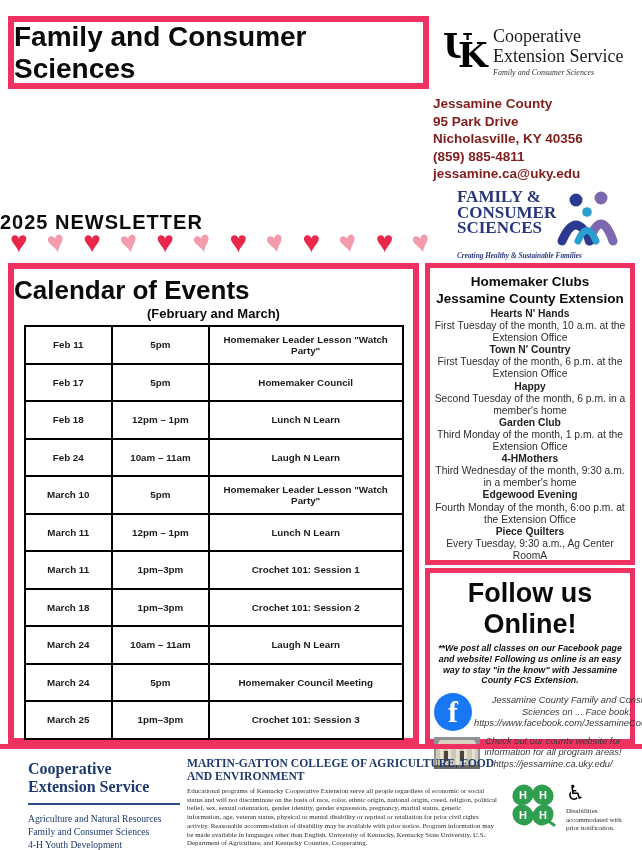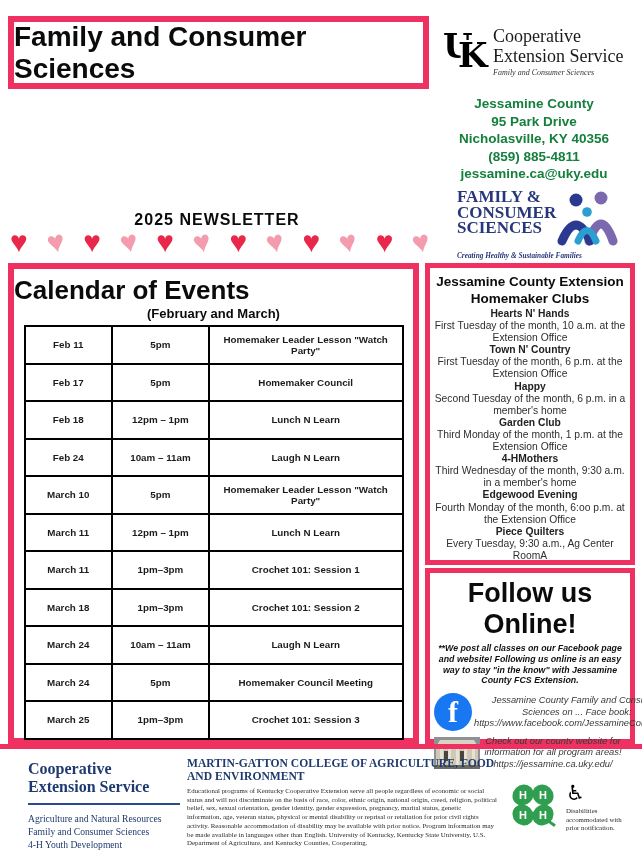--- a/index.html
+++ b/index.html
@@ -12,32 +12,32 @@
   .title-box h1{margin:0;font-size:28px;font-weight:bold;letter-spacing:0;color:#0b0b0b;}
 
   .uk-block{position:absolute;left:443px;top:26px;width:196px;}
   .uk-mark{position:relative;width:46px;height:50px;float:left;font-family:"DejaVu Serif",serif;font-weight:bold;}
   .uk-u{position:absolute;left:0;top:0;font-size:34px;color:#000;}
   .uk-k{position:absolute;left:15px;top:9px;font-size:34px;color:#000;text-shadow:-2px -2px 0 #fff;}
   .uk-text{margin-left:50px;font-family:"Liberation Serif",serif;color:#1a1a1a;}
   .uk-text .l1,.uk-text .l2{font-size:18px;line-height:20px;}
   .uk-text .sub{font-size:8px;font-style:italic;margin-top:2px;color:#333;}
 
-  .address{position:absolute;left:433px;top:95px;width:202px;text-align:center;
-           font-weight:bold;font-size:13.5px;line-height:17.5px;color:#15803d;}
+  .address{position:absolute;left:433px;top:95px;width:202px;
+           font-weight:bold;font-size:13.5px;line-height:17.5px;color:#7f1d1d;}
 
   
   .february{position:absolute;left:4px;top:102px;width:430px;text-align:center;
             font-family:"DejaVu Sans",sans-serif;font-weight:bold;font-size:74px;letter-spacing:-3px;
             color:#F9D2D7;-webkit-text-stroke:2px #EE9AA2;
             text-shadow:6px 0 0 #F4696F,-6px 0 0 #F4696F,0 6px 0 #F4696F,0 -6px 0 #F4696F,
                         4px 4px 0 #F4696F,-4px -4px 0 #F4696F,4px -4px 0 #F4696F,-4px 4px 0 #F4696F,
                         7px 4px 0 #F4696F,-7px 4px 0 #F4696F,4px 7px 0 #F4696F,4px -7px 0 #F4696F;}
-  .newsletter{position:absolute;left:0;top:211px;width:434px;text-align:center;
-              font-size:16px;font-weight:bold;letter-spacing:1px;color:#0b0b0b;}
+  .newsletter{position:absolute;left:0;top:211px;width:434px;
+              font-size:20px;font-weight:bold;letter-spacing:1px;color:#0b0b0b;}
   .hearts{position:absolute;left:10px;top:228px;width:420px;display:flex;justify-content:space-between;}
   .heart{font-size:30px;line-height:28px;}
   .heart::before{content:"\2665";}
   .heart:nth-child(odd){color:#E8274B;}
   .heart:nth-child(even){color:#F49CAD;transform:rotate(-12deg);}
 
   
   .fcs-logo{position:absolute;left:457px;top:189px;width:178px;}
   .fcs-row{display:flex;align-items:flex-start;}
   .fcs-words{font-family:"Liberation Serif",serif;font-weight:bold;color:#28367A;
@@ -212,22 +212,22 @@
           <td class="c-date">March 25</td>
           <td class="c-time">1pm–3pm</td>
           <td class="c-event">Crochet 101: Session 3</td>
         </tr>
       </tbody>
     </table>
   </div>
 
   <div class="clubs-box">
     <div class="clubs-title">
+      <div>Homemaker Clubs</div>
       <div>Jessamine County Extension</div>
-      <div>Homemaker Clubs</div>
     </div>
     <div>
       <div class="club-name">Hearts N' Hands</div>
       <div class="club-details">First Tuesday of the month, 10 a.m. at the Extension Office</div>
     </div>
     <div>
       <div class="club-name">Town N' Country</div>
       <div class="club-details">First Tuesday of the month, 6 p.m. at the Extension Office</div>
     </div>
     <div>

